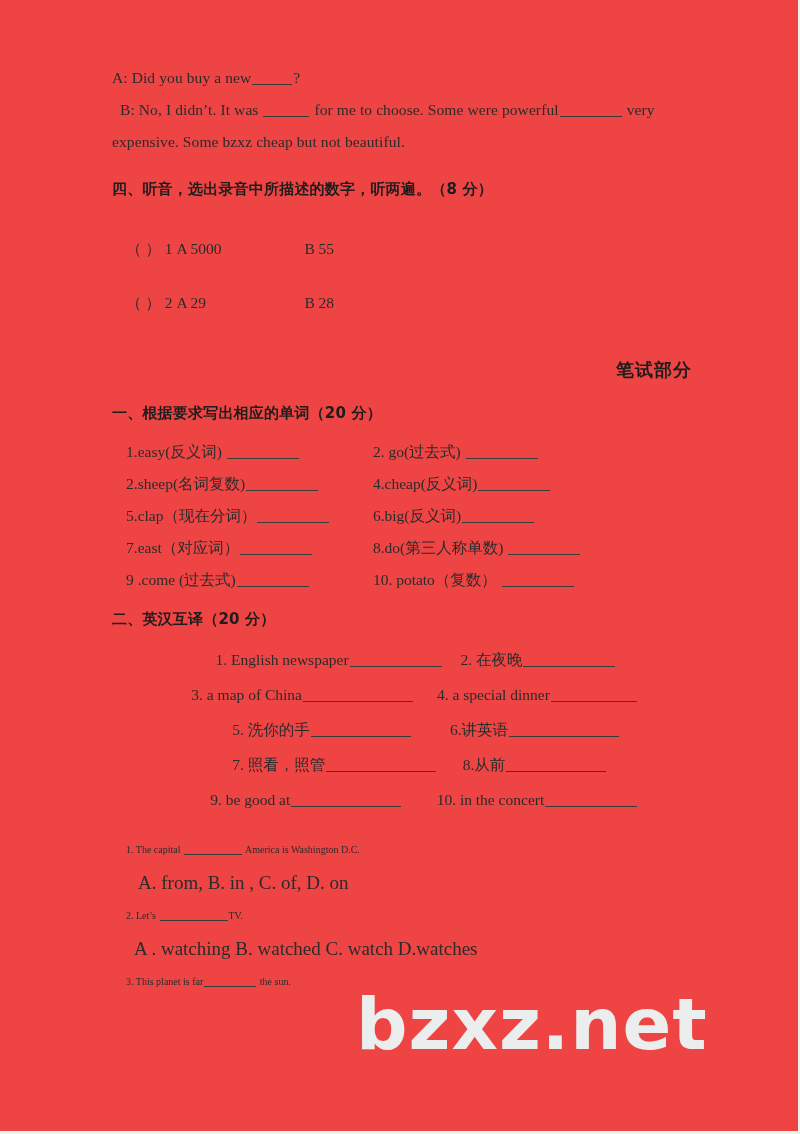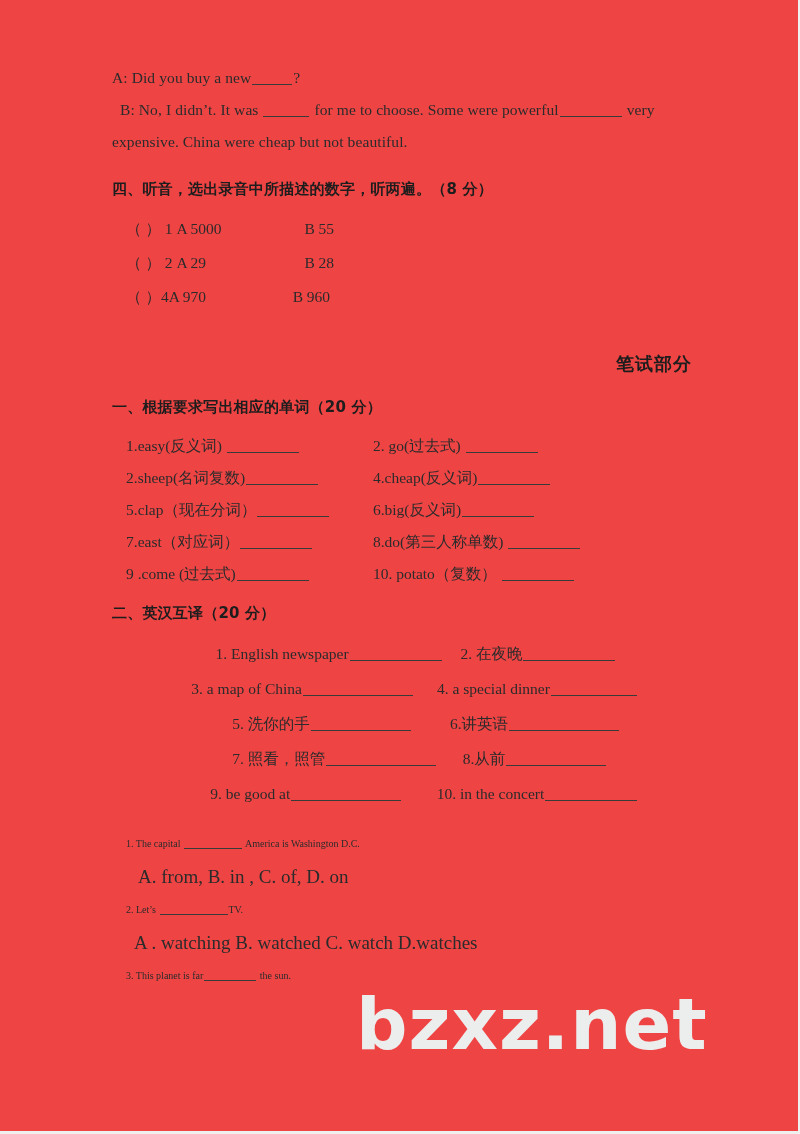--- a/index.html
+++ b/index.html
@@ -93,21 +93,21 @@
     width: 243px;
     vertical-align: top;
   }
   .row2 > .colR {
     display: inline-block;
     vertical-align: top;
   }
 
   
   .row-listen { font-size: 15.5px; line-height: 34px; white-space: nowrap; }
-  .row-listen .optA { display: inline-block; width: 128px; }
+  .row-listen .optA { display: inline-block; width: 128px; margin-top: 20px; }
 
   
   .rowT { font-size: 15.5px; line-height: 35px; white-space: nowrap; text-align: center; }
   .rowT .colL { display: inline-block; width: 255px; vertical-align: top; }
   .rowT .colR { display: inline-block; vertical-align: top; }
 
   
   .q-stem { font-size: 10px; line-height: 33px; white-space: nowrap; }
   .q-opts { font-size: 19px; line-height: 33px; white-space: nowrap; padding-left: 26px; }
 
@@ -133,41 +133,38 @@
   <div class="content">
 
     <div class="line">
       <span>A: Did you buy a new</span><span class="blank b40"></span><span>?</span>
     </div>
 
     <div class="line indent1">
       <span>B: No, I didn’t.   It was </span><span class="blank b46"></span><span> for me to choose. Some were powerful</span><span class="blank b62"></span><span> very</span>
     </div>
 
-    <div class="line">expensive. China were cheap but not beautiful.</div>
+    <div class="line">expensive. Some bzxz cheap but not beautiful.</div>
 
     <div class="gap-md"></div>
 
     <div class="sec-heading">四、听音，选出录音中所描述的数字，听两遍。（8 分）</div>
 
     <div class="gap-sm"></div>
 
     <div class="row-listen indent2">
       <span>（  ）</span>
       <span>1</span>
       <span class="optA">A 5000</span><span>B   55</span>
     </div>
     <div class="row-listen indent2">
       <span>（  ）</span>
       <span>2</span>
       <span class="optA">A 29</span><span>B 28</span>
     </div>
-    <div class="row-listen indent2">
-      <span>（  ）</span><span>4</span><span class="optA" style="width:124px">A 970</span><span>B 960</span>
-    </div>
 
     <div class="gap-xl"></div>
 
     <div class="part-title">笔试部分</div>
 
     <div class="gap-md"></div>
 
     <div class="sec-heading">一、根据要求写出相应的单词（20 分）</div>
 
     <div class="gap-sm"></div>

